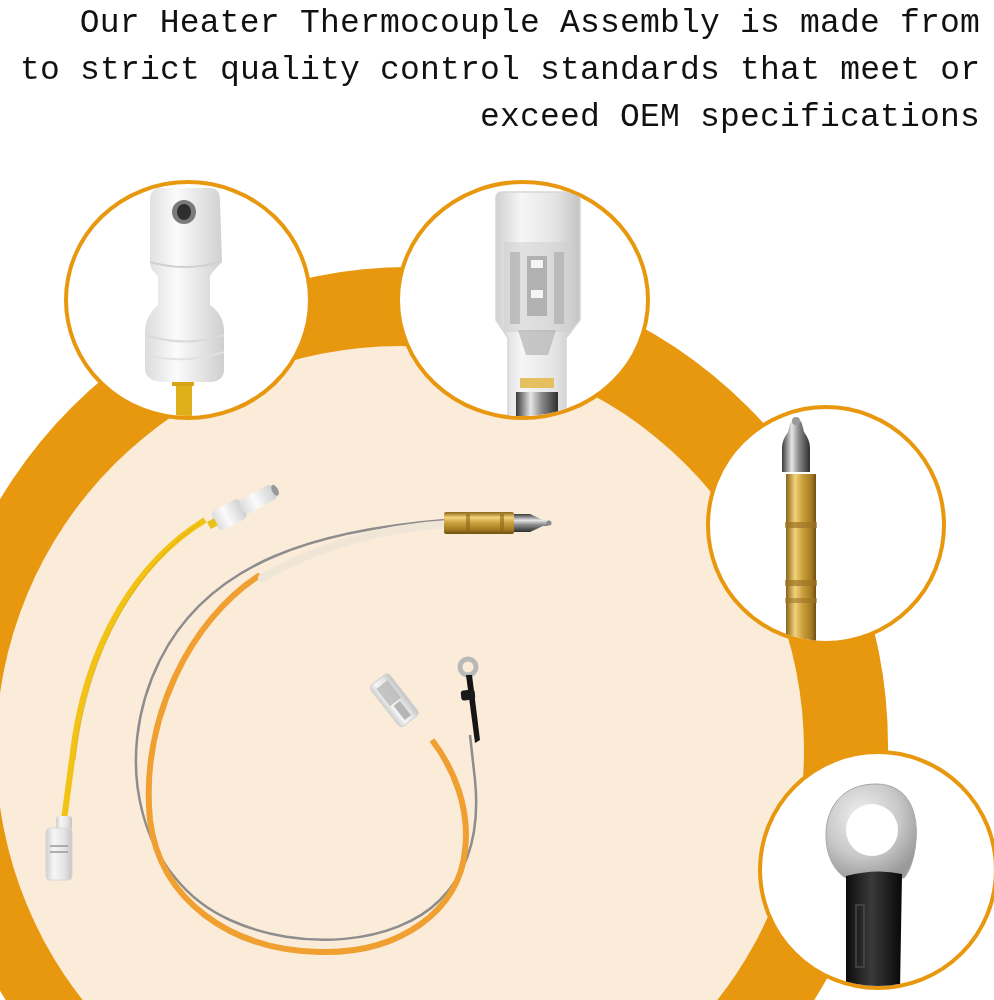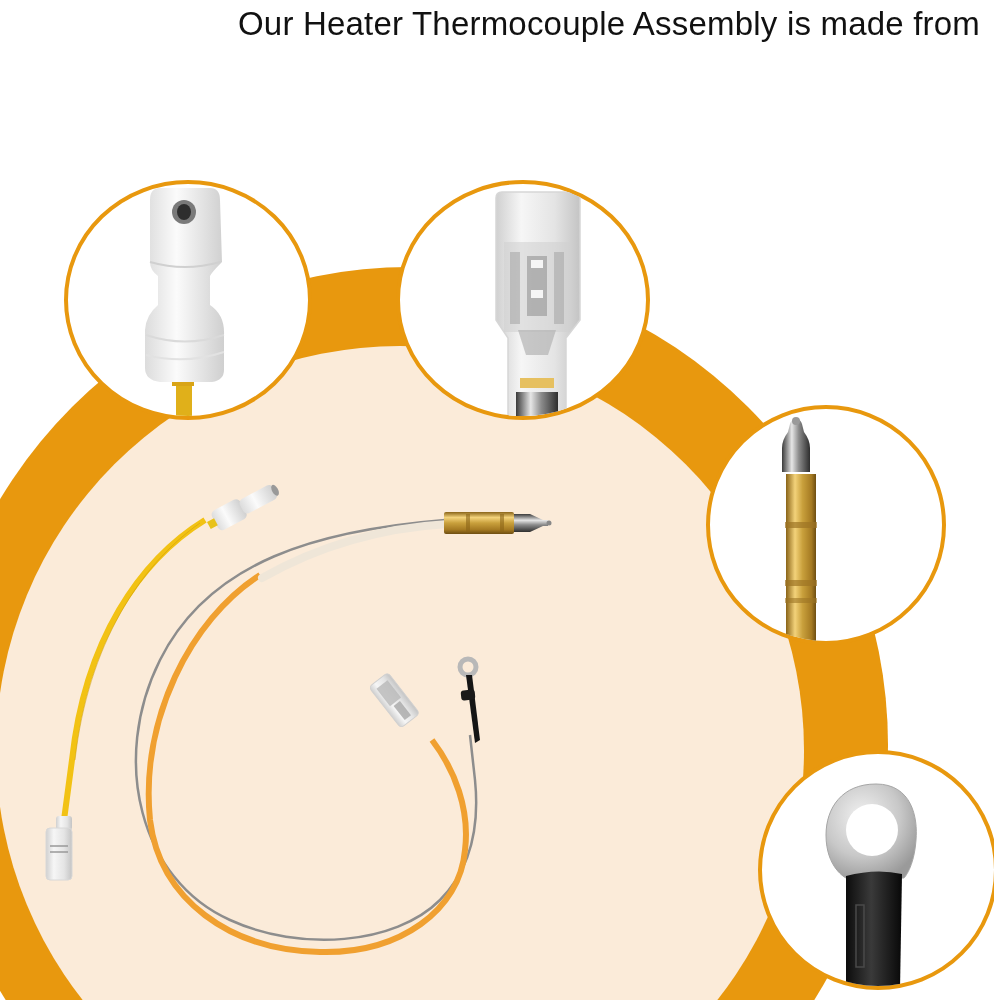--- a/index.html
+++ b/index.html
@@ -4,32 +4,34 @@
   <style>
     html, body { margin: 0; padding: 0; }
     body {
       width: 994px; height: 1000px; overflow: hidden; position: relative;
       background: #ffffff;
       font-family: "DejaVu Sans", "Liberation Sans", sans-serif;
     }
     .headline {
       position: absolute; top: 0; right: 14px; width: 960px;
       text-align: right; color: #111111;
-      font-family: Liberation Sans, sans-serif;
+      font-family: Liberation Mono, monospace;
       font-size: 33px; line-height: 47px; letter-spacing: 0.2px;
       z-index: 5;
     }
     .headline span { display: block; white-space: nowrap; }
     svg.scene { position: absolute; left: 0; top: 0; }
   </style>
 </head>
 <body>
 
 <div class="headline">
   <span>Our Heater Thermocouple Assembly is made from</span>
+  <span>to strict quality control standards that meet or</span>
+  <span>exceed OEM specifications</span>
 </div>
 
 <svg class="scene" width="994" height="1000" viewBox="0 0 994 1000">
   <defs>
     <linearGradient id="brassV" x1="0" y1="0" x2="0" y2="1">
       <stop offset="0" stop-color="#8a6418"></stop>
       <stop offset="0.25" stop-color="#f3d27a"></stop>
       <stop offset="0.5" stop-color="#c9a03c"></stop>
       <stop offset="0.8" stop-color="#a57a22"></stop>
       <stop offset="1" stop-color="#6e4e12"></stop>

